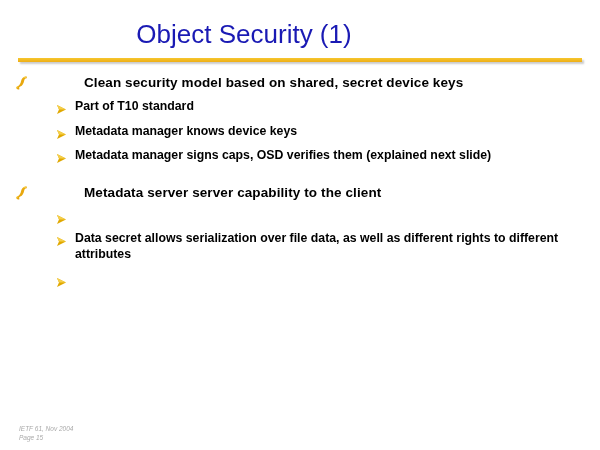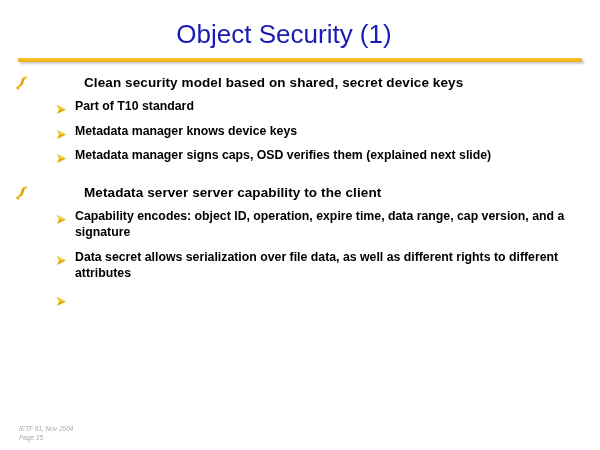--- a/index.html
+++ b/index.html
@@ -21,21 +21,20 @@
     box-sizing: border-box;
   }
 
   
   .title-block {
     position: absolute;
     top: 18px;
     left: 0;
     width: 488px;
     text-align: center;
-    margin-left: 40px;
   }
   .slide-title {
     font-family: "Liberation Sans", sans-serif;
     font-size: 26px;
     font-weight: normal;
     color: #1a1ab4;
     letter-spacing: 0px;
     line-height: 32px;
     margin: 0;
     white-space: nowrap;
@@ -193,21 +192,20 @@
     </div>
 
     <div class="group">
       <div class="l2">
         <span class="arrow-icon">
           <svg width="11" height="11" viewBox="0 0 11 11">
             <path d="M1 1 L10 5.5 L1 10 L3 5.5 Z" fill="#e0a800"></path>
             <path d="M1 1 L10 5.5 L3 5.5 Z" fill="#f5cf4b"></path>
           </svg>
         </span>
-        <span class="l2-text">Capability encodes: object ID, operation, expire time, data range, cap version, and a signature</span>
       </div>
       <div class="l2">
         <span class="arrow-icon">
           <svg width="11" height="11" viewBox="0 0 11 11">
             <path d="M1 1 L10 5.5 L1 10 L3 5.5 Z" fill="#e0a800"></path>
             <path d="M1 1 L10 5.5 L3 5.5 Z" fill="#f5cf4b"></path>
           </svg>
         </span>
         <span class="l2-text">Data secret allows serialization over file data, as well as different rights to different attributes</span>
       </div>

